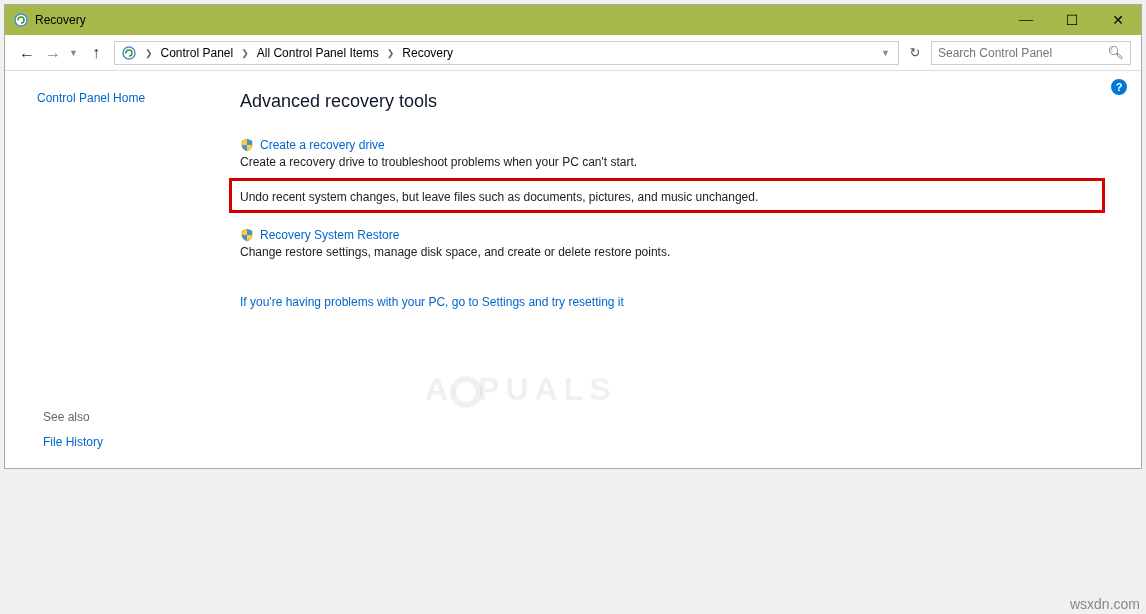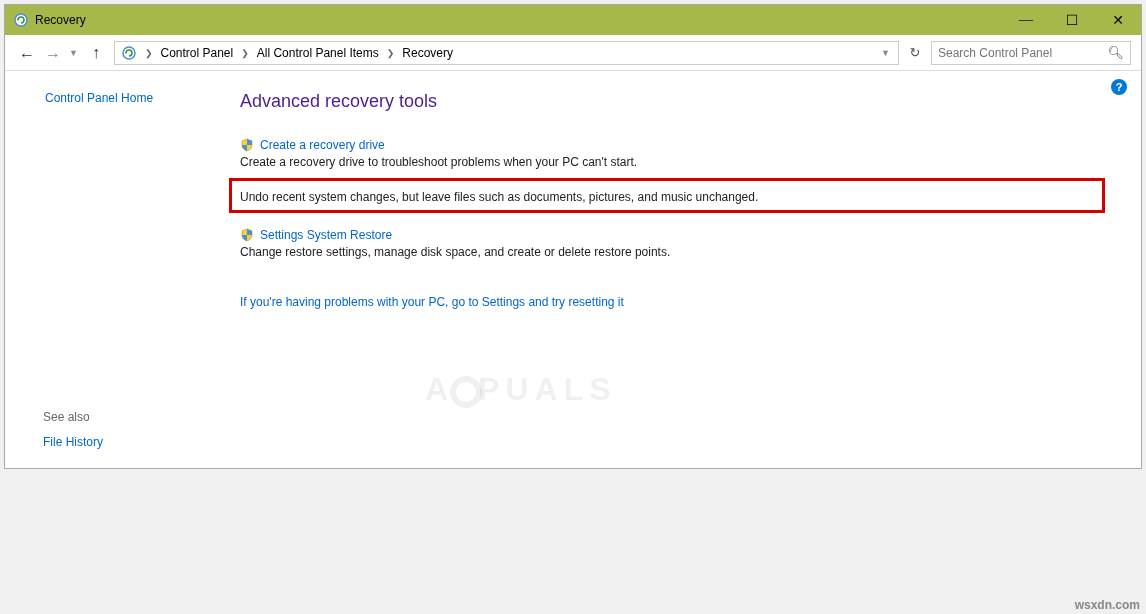--- a/index.html
+++ b/index.html
@@ -17,37 +17,37 @@
     .breadcrumb-bar { flex: 1; height: 24px; border: 1px solid #ccc; display: flex; align-items: center; padding: 0 2px; margin: 0 4px; }
     .breadcrumb-bar .cp-icon { width: 16px; height: 16px; margin: 0 4px; }
     .crumb { font-size: 12px; color: #000; padding: 0 4px; }
     .crumb-sep { font-size: 9px; color: #666; padding: 0 4px; }
     .refresh-box { display: flex; align-items: center; }
     .refresh-btn { width: 24px; height: 24px; display: flex; align-items: center; justify-content: center; font-size: 13px; color: #555; }
     .search-bar { width: 200px; height: 24px; border: 1px solid #ccc; display: flex; align-items: center; padding: 0 6px; margin-left: 4px; }
     .search-bar input { border: none; outline: none; flex: 1; font-size: 12px; color: #555; }
     .search-bar .search-icon { color: #555; font-size: 13px; }
     .content { flex: 1; display: flex; position: relative; }
-    .sidebar { width: 215px; padding: 18px 0 0 40px; display: flex; flex-direction: column; position: relative; }
+    .sidebar { width: 215px; padding: 18px 0 0 32px; display: flex; flex-direction: column; position: relative; }
     .sidebar .link { font-size: 12px; color: #0066cc; padding: 2px 0; cursor: pointer; }
     .sidebar-bottom { position: absolute; bottom: 18px; left: 38px; }
     .sidebar-bottom .see-also { font-size: 12px; color: #666; margin-bottom: 8px; }
     .main { flex: 1; padding: 20px 36px 20px 20px; position: relative; }
-    .heading { font-size: 18px; color: #4c1d95; font-weight: 400; margin-bottom: 26px; }
+    .heading { font-size: 18px; color: #0f172a; font-weight: 400; margin-bottom: 26px; }
     .tool-item { margin-bottom: 18px; }
     .tool-item.highlighted { border: 3px solid #d40000; padding: 6px 8px; margin-left: -11px; margin-bottom: 15px; margin-top: -9px; }
     .tool-link-row { display: flex; gap: 6px; }
     .shield { width: 14px; height: 14px; flex-shrink: 0; }
     .tool-link { font-size: 12px; color: #0066cc; cursor: pointer; }
     .tool-desc { font-size: 12px; color: #222; margin-top: 3px; }
     .footer-link { font-size: 12px; color: #0066cc; margin-top: 36px; cursor: pointer; }
     .help-btn { position: absolute; top: 8px; right: 14px; width: 16px; height: 16px; background: #0078d7; color: #fff; border-radius: 50%; font-size: 11px; display: flex; align-items: center; justify-content: center; font-weight: bold; cursor: pointer; }
     .watermark { position: absolute; left: 420px; top: 300px; font-size: 32px; font-weight: bold; color: rgba(0,0,0,0.06); letter-spacing: 6px; pointer-events: none; }
     .watermark .ring { display: inline-block; width: 32px; height: 32px; border: 6px solid rgba(0,0,0,0.06); border-radius: 50%; vertical-align: middle; margin: 0 -4px; }
-    .attr { position: absolute; bottom: 2px; right: 6px; font-size: 12px; color: #888; font-weight: bold; }
+    .attr { position: absolute; bottom: 2px; right: 6px; font-size: 14px; color: #888; }
     svg { display: block; }
   </style>
 </head>
 <body>
 
 <div class="window">
 
   <div class="titlebar">
     <span class="app-icon">
       <svg width="16" height="16" viewBox="0 0 16 16">
@@ -131,21 +131,21 @@
 
       <div class="tool-item">
         <div class="tool-link-row">
           <span class="shield">
             <svg width="14" height="14" viewBox="0 0 14 14">
                 <path d="M7 1 L12 3 V7 C12 10 10 12 7 13 C4 12 2 10 2 7 V3 Z" fill="#ffcf3a" stroke="#c08800" stroke-width="0.6"></path>
                 <path d="M7 1 L12 3 V7 L7 7 Z" fill="#4a90d9"></path>
                 <path d="M7 7 L2 7 V7 C2 10 4 12 7 13 Z" fill="#4a90d9"></path>
               </svg>
           </span>
-          <span class="tool-link">Settings System Restore</span>
+          <span class="tool-link">Recovery System Restore</span>
         </div>
         <div class="tool-desc">Change restore settings, manage disk space, and create or delete restore points.</div>
       </div>
 
       <div class="footer-link">If you're having problems with your PC, go to Settings and try resetting it</div>
     </div>
 
     <div class="watermark">A<span class="ring"></span>PUALS</div>
   </div>
 </div>

